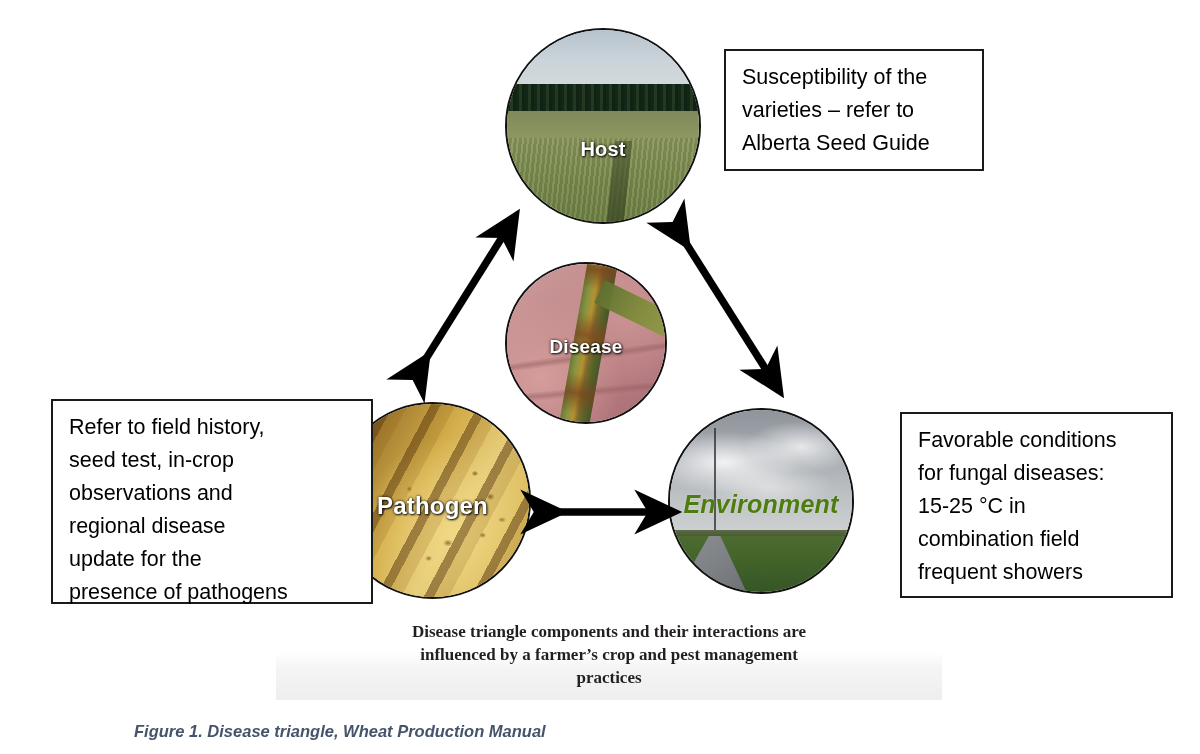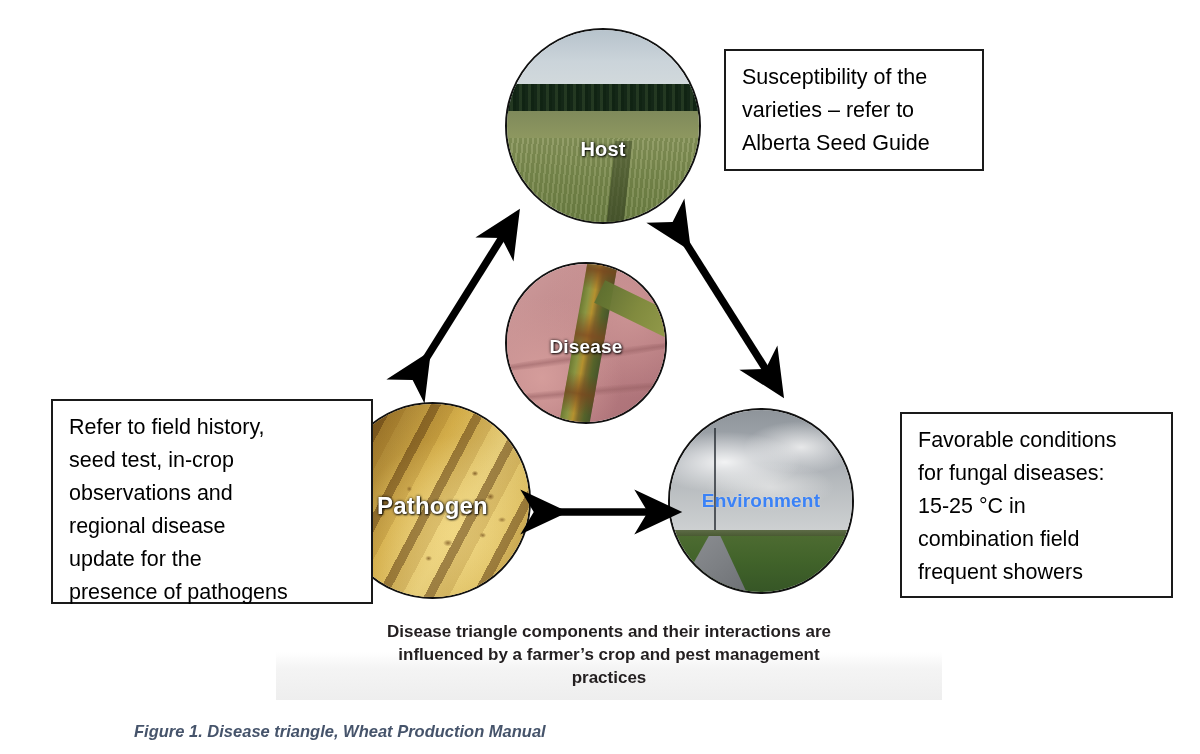--- a/index.html
+++ b/index.html
@@ -200,38 +200,39 @@
   .c-environment .road {
     position: absolute; left: 4%; top: 69%; width: 38%; bottom: 0;
     background: linear-gradient(to bottom right, #8e9094 0%, #7d8084 55%, #6e7175 100%);
     clip-path: polygon(46% 0%, 62% 0%, 100% 100%, 0% 100%);
   }
   .c-environment .pole {
     position: absolute; left: 24%; top: 10%; width: 2px; height: 62%;
     background: rgba(40,46,52,0.75);
   }
   .c-environment .clabel {
-    top: 80px; font-size: 19px; color: #3b82f6;
+    top: 80px; font-size: 25px; color: #4d7c0f;
     text-shadow: 0 0 2px rgba(255,255,255,0.45);
+    font-style: italic;
   }
 
   
   .arrow-svg { position: absolute; overflow: visible; }
   .arrow-left-svg  { left: 396px; top: 216px; }
   .arrow-right-svg { left: 660px; top: 216px; }
   .arrow-bot-svg   { left: 530px; top: 495px; }
 
   
   .bottom-caption {
     position: absolute;
     left: 276px;
     top: 620px;
     width: 666px;
     text-align: center;
-    font-family: Liberation Sans, sans-serif;
+    font-family: Liberation Serif, serif;
     font-weight: bold;
     font-size: 17px;
     line-height: 23px;
     color: #231f20;
   }
 
   
   .fig-caption {
     position: absolute;
     left: 134px;

